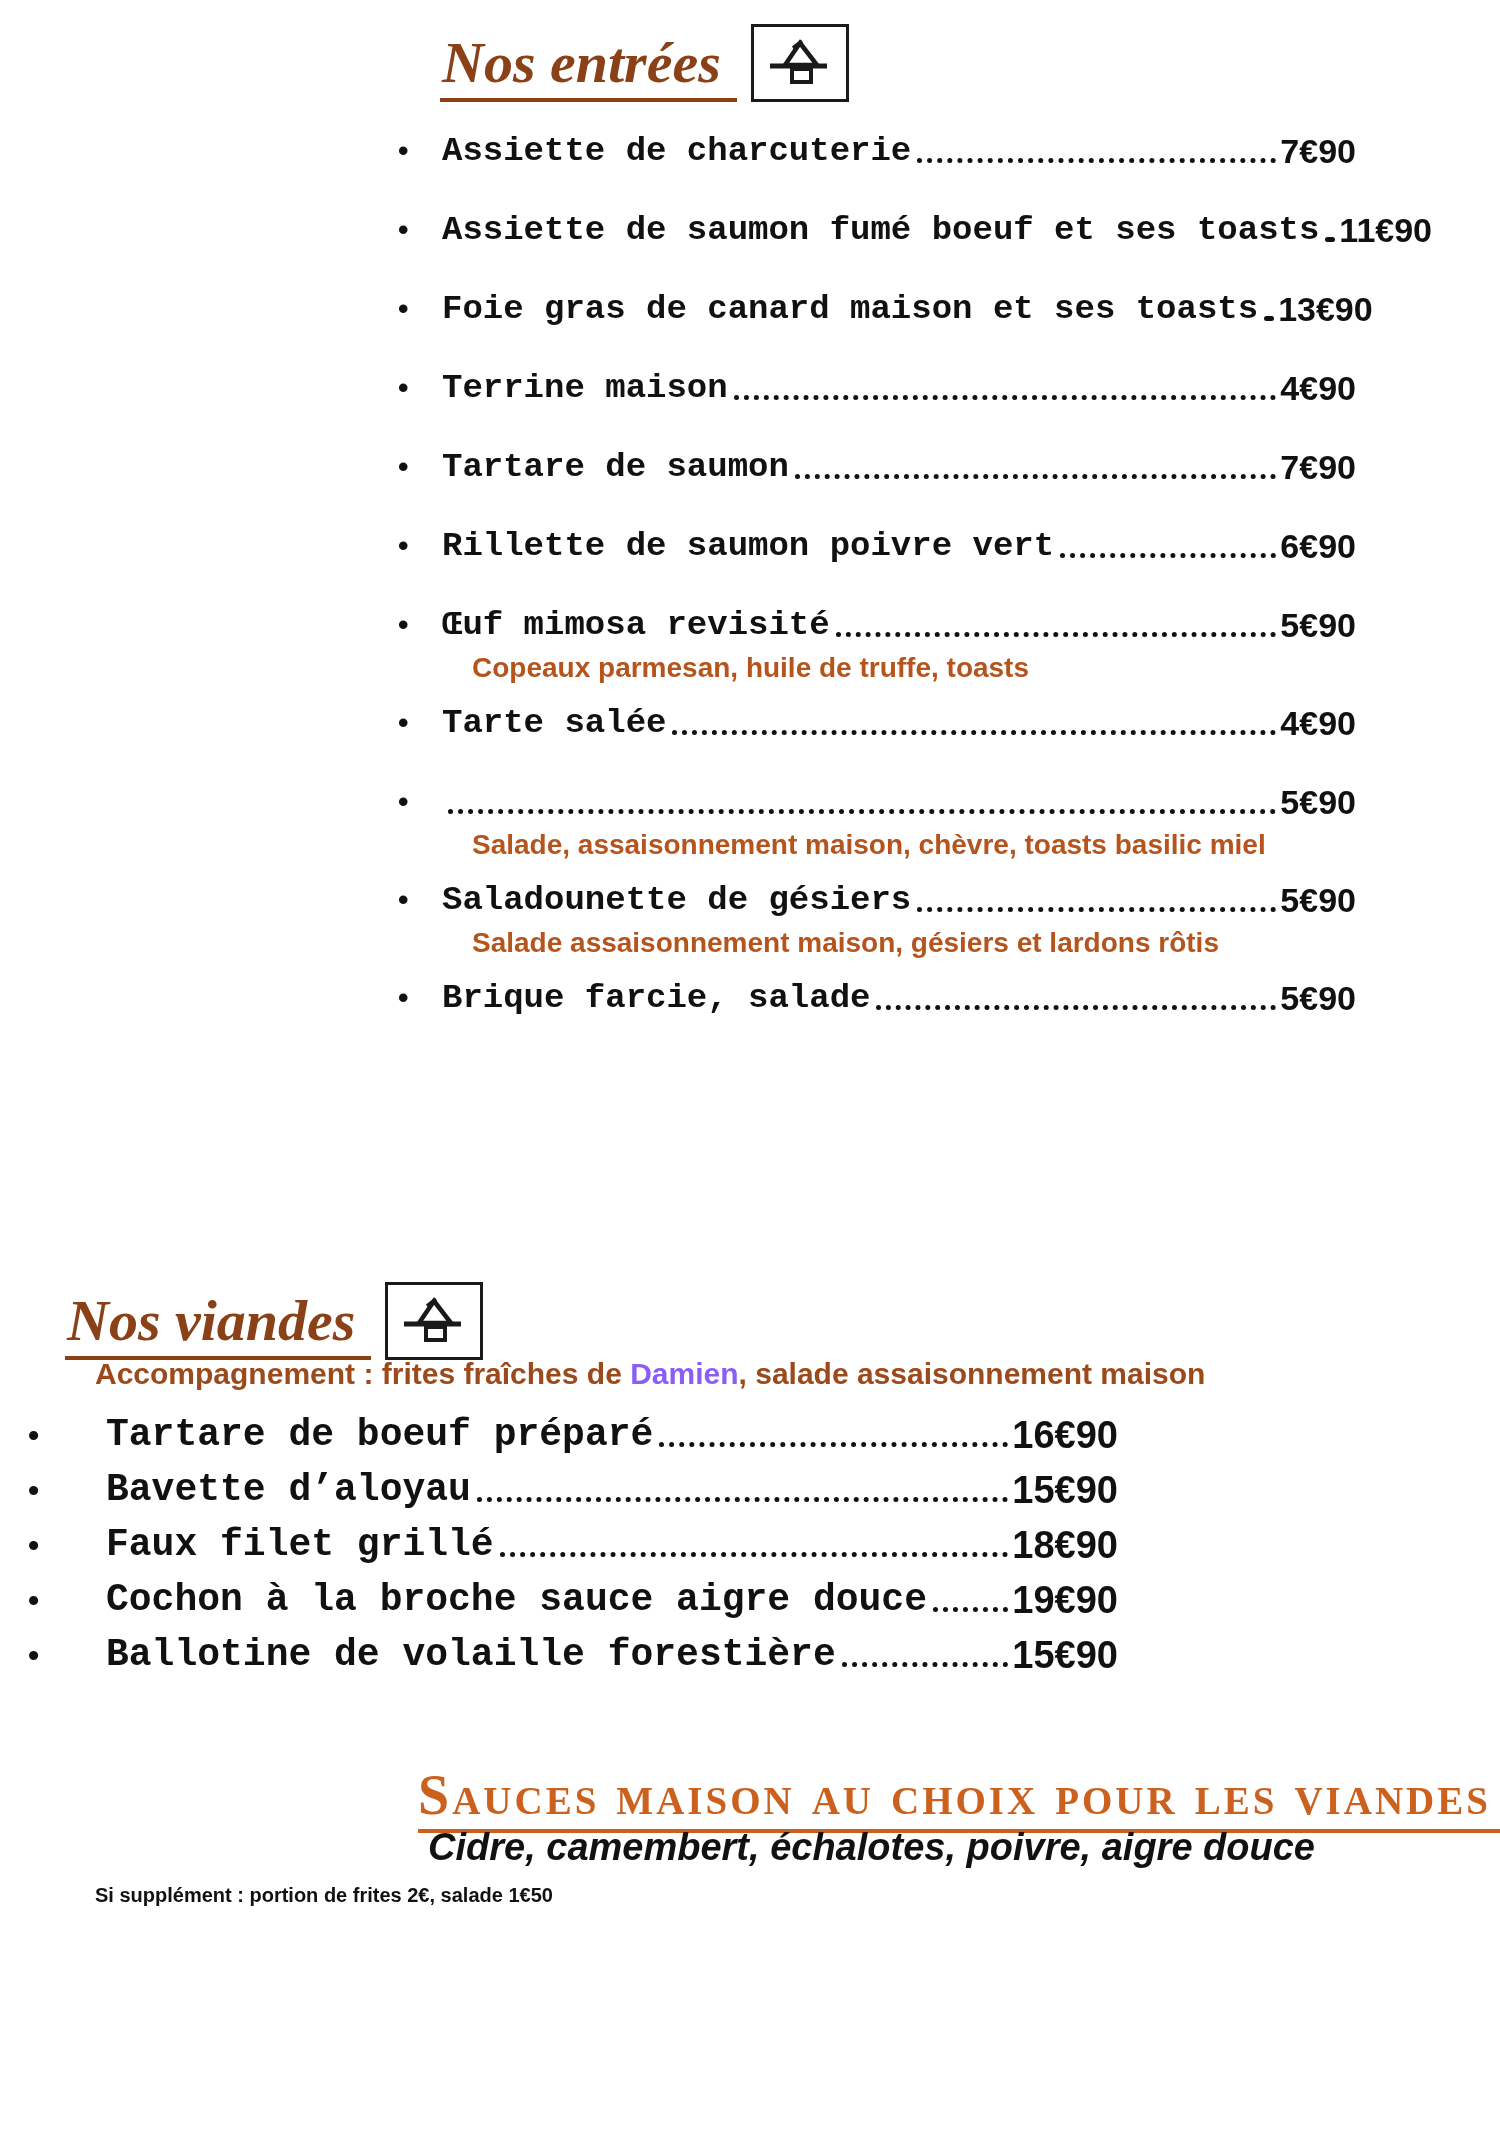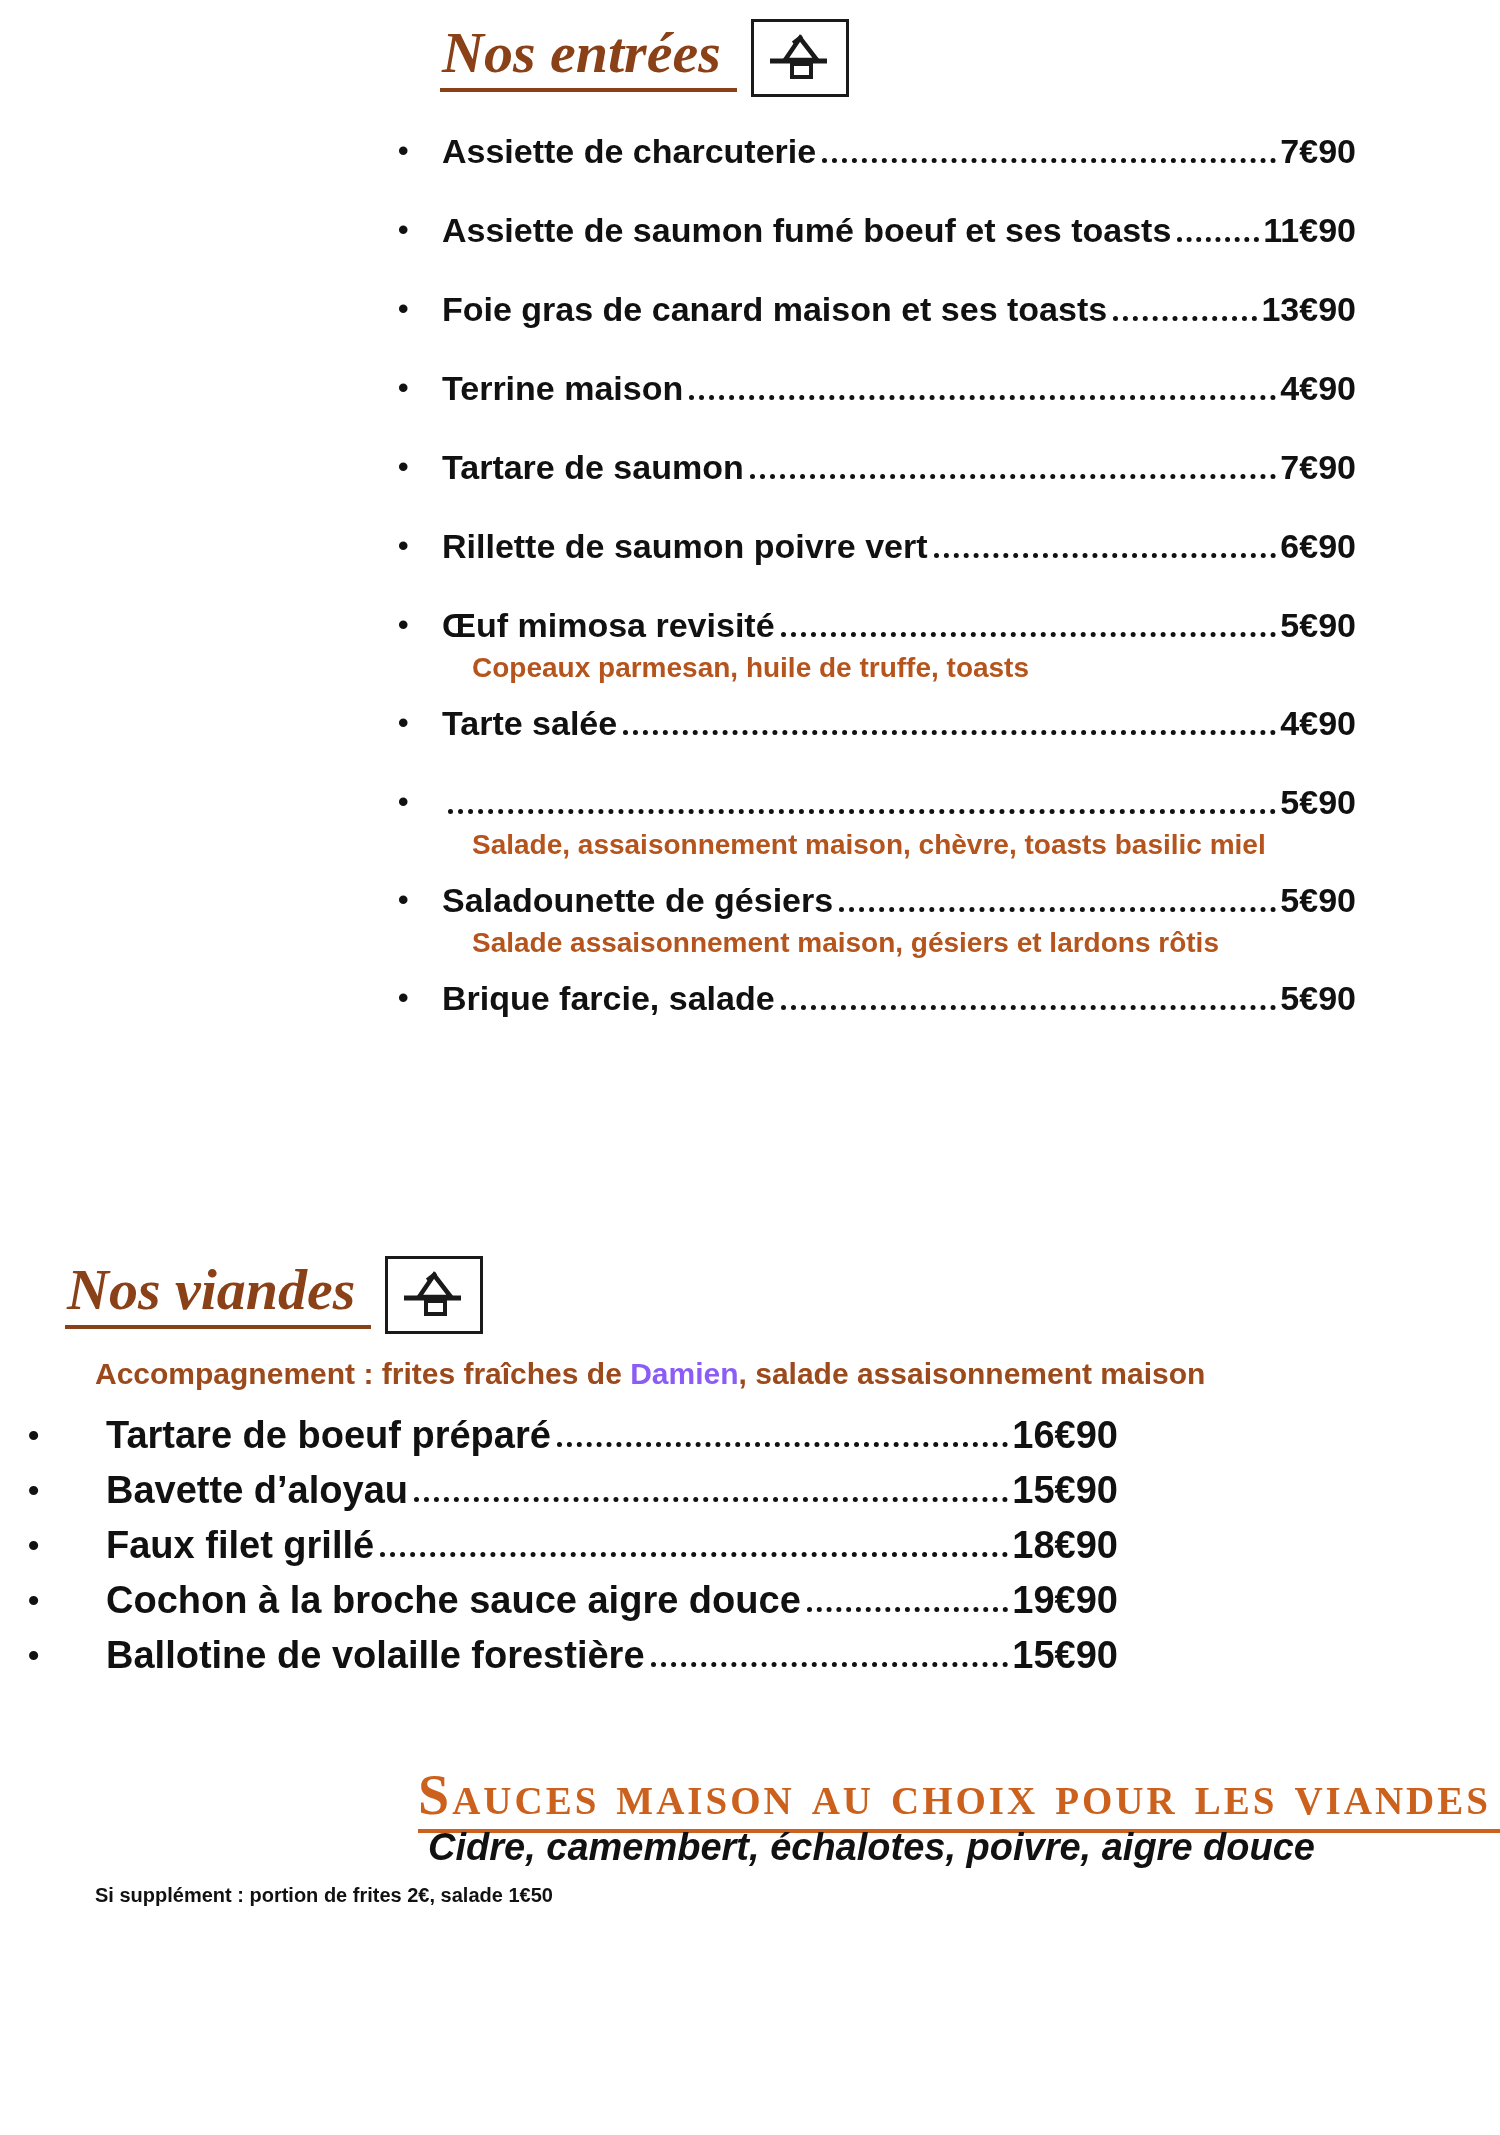--- a/index.html
+++ b/index.html
@@ -1,21 +1,21 @@
 <!DOCTYPE html>
 <html><head>
 <meta charset="utf-8">
 <style>
   html,body{margin:0;padding:0;background:#ffffff;}
   .page{
     position:relative;width:1500px;height:2135px;background:#ffffff;
     font-family:"Liberation Sans", sans-serif;color:#111;overflow:hidden;
   }
   
-  .band{position:absolute;background:#ffffff;display:flex;align-items:center;gap:14px;}
+  .band{position:absolute;background:#ffffff;display:flex;align-items:flex-end;gap:14px;}
   .band.entrees{left:430px;top:8px;width:862px;height:90px;padding:4px 10px 0 10px;}
   .band.viandes{left:37px;top:1212px;width:600px;height:132px;padding:16px 20px 0 28px;}
   .section-title{
     font-family:"Liberation Serif", serif;font-style:italic;font-weight:bold;
     font-size:58px;line-height:1.08;color:#8a4117;white-space:nowrap;
     border-bottom:4px solid #8a4117;padding:0 16px 3px 2px;
   }
   .logo-box{
     flex:0 0 auto;margin-top:2px;width:92px;height:72px;background:#fff;
     border:3px solid #1a1a1a;display:flex;align-items:center;justify-content:center;
@@ -26,21 +26,21 @@
   .list-viandes{left:20px;top:1412px;width:1098px;}
   .entry{margin-bottom:33px;}
   .entry.with-note{margin-bottom:12px;}
   .list-viandes .entry{margin-bottom:9px;}
   .row{display:flex;align-items:flex-end;font-weight:bold;line-height:46px;}
   .list-entrees .row{font-size:34px;}
   .list-viandes .row{font-size:38px;}
   .bullet{flex:0 0 auto;}
   .list-entrees .bullet{width:44px;font-size:30px;}
   .list-viandes .bullet{width:78px;padding-left:8px;font-size:32px;}
-  .name{white-space:nowrap;}
+  .name{white-space:nowrap;font-family:Liberation Mono, monospace;}
   .dots{flex:1 1 auto;min-width:10px;border-bottom:5px dotted #111;margin:0 4px 11px 6px;}
   .price{white-space:nowrap;}
   .note{
     color:#b5541c;font-weight:bold;font-size:28px;line-height:40px;
     padding-left:74px;white-space:nowrap;
   }
   
   .accomp{
     position:absolute;left:95px;top:1356px;font-size:30px;font-weight:bold;
     color:#9c4a1b;line-height:1.2;white-space:nowrap;

